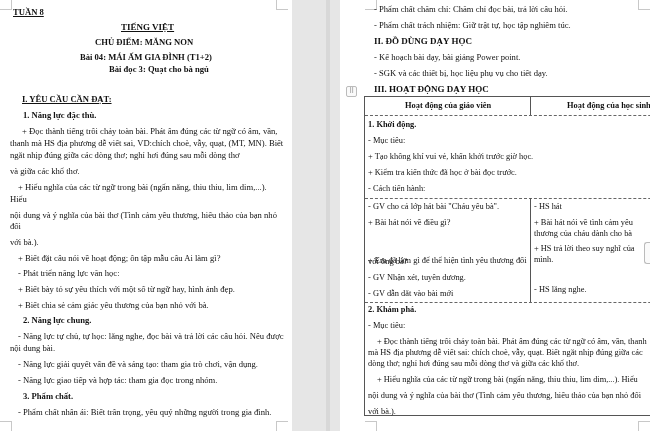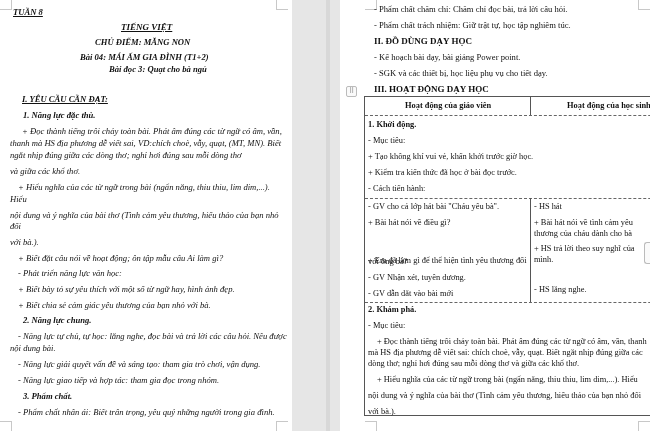--- a/index.html
+++ b/index.html
@@ -1,20 +1,20 @@
 <!DOCTYPE html>
 <html><head>
 <meta charset="utf-8">
 <style>
   * { box-sizing: border-box; margin: 0; padding: 0; }
   html, body { width: 650px; height: 431px; overflow: hidden; background: #e6e6e6; }
   body { font-family: "Liberation Serif", "DejaVu Serif", serif; color: #111; position: relative; }
 
   .page { position: absolute; top: 0; height: 431px; background: #fff; overflow: hidden; }
-  .page-left { left: 0; width: 292px; font-style: italic; }
+  .page-left { left: 0; width: 292px; }
   .page-right { left: 340px; width: 310px; }
 
   .gutter { position: absolute; top: 0; left: 316px; width: 24px; height: 431px; background: #e6e6e6; }
   .gutter-line { position: absolute; top: 0; left: 10px; width: 4px; height: 431px; background: #d8d8d8; }
 
   .crop { position: absolute; width: 12px; height: 12px; border-color: #c8c8c8; border-style: solid; border-width: 0; }
   .crop-tl { border-right-width: 1px; border-bottom-width: 1px; }
   .crop-tr { border-left-width: 1px; border-bottom-width: 1px; }
   .crop-bl { border-right-width: 1px; border-top-width: 1px; }
   .crop-br { border-left-width: 1px; border-top-width: 1px; }

